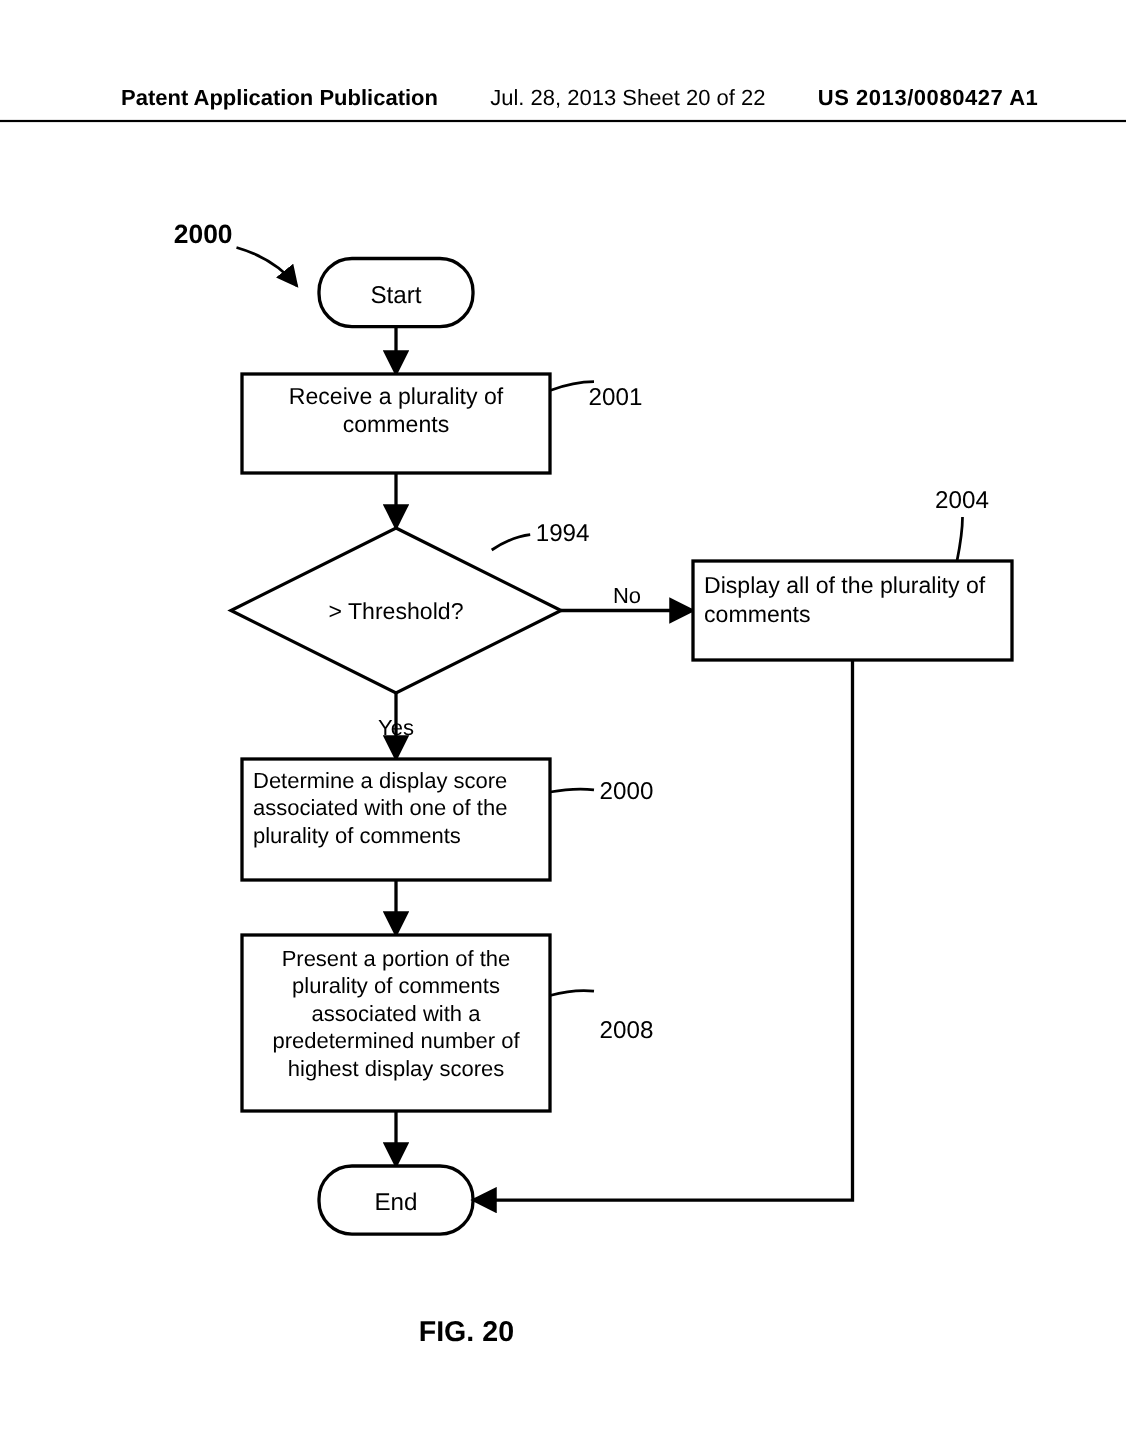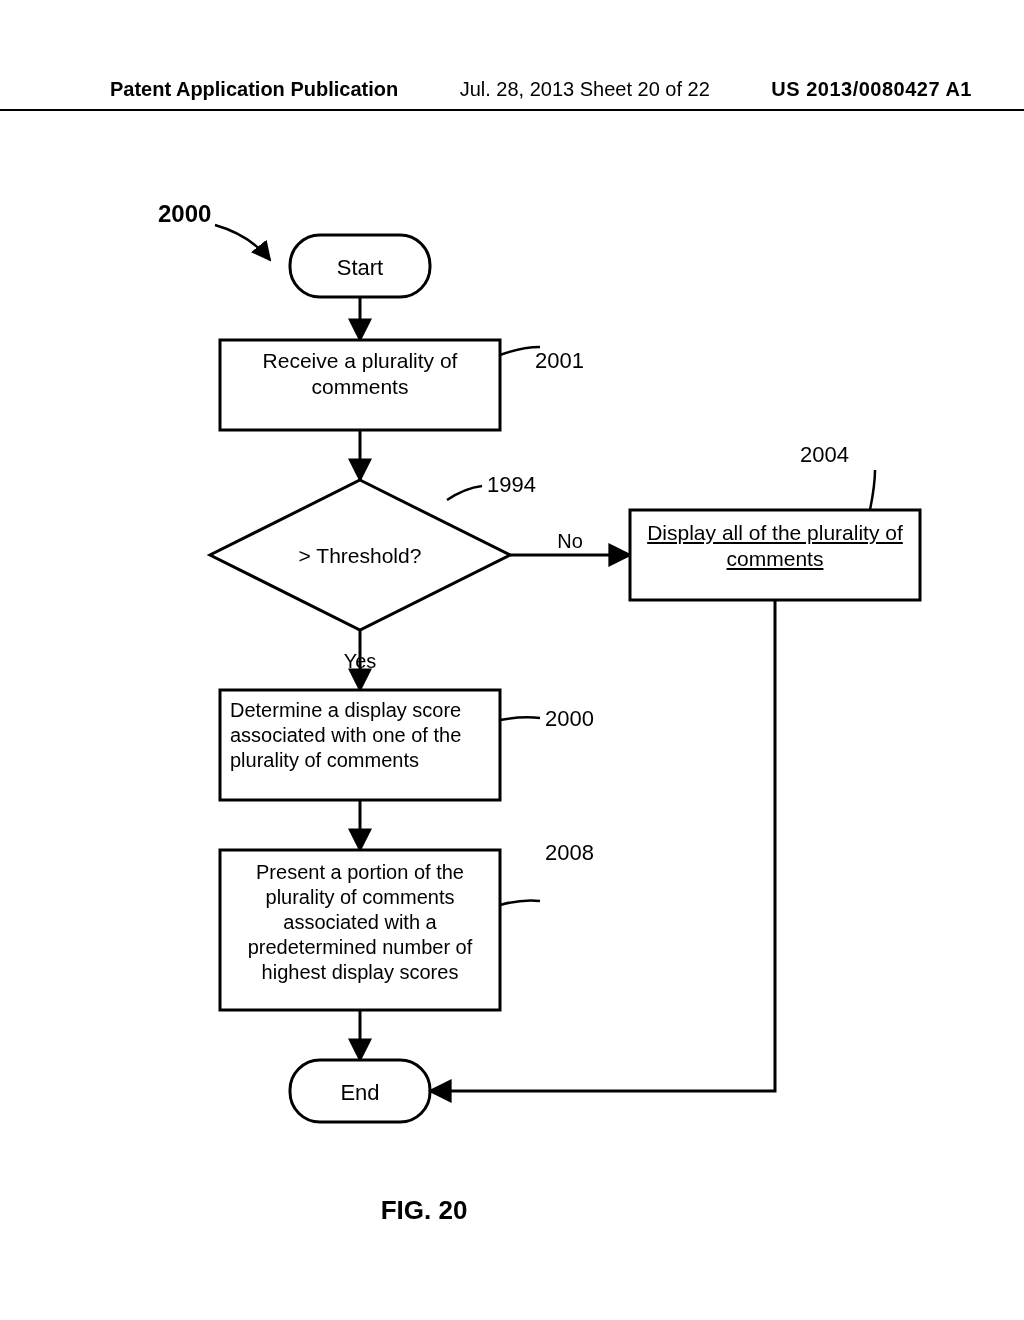--- a/index.html
+++ b/index.html
@@ -10,21 +10,21 @@
     font-family: Arial, Helvetica, sans-serif;
     color: #000;
   }
   .page {
     position: relative;
     width: 1024px; height: 1320px;
   }
   .header {
     position: absolute;
     top: 78px; left: 0; width: 1024px;
-    padding: 0 52px 8px 110px;
+    padding: 0 80px 8px 110px;
     border-bottom: 2px solid #000;
     font-size: 20px;
     display: flex;
     justify-content: space-between;
     align-items: baseline;
   }
   .header .left { font-weight: bold; }
   .header .center { flex: 1; text-align: center; }
   .header .right { font-weight: bold; letter-spacing: 0.5px; }
   .canvas {
@@ -97,21 +97,21 @@
     </g>
 
     <path d="M 447 500 q 18 -12 35 -14" fill="none" stroke="#000" stroke-width="2.5"></path>
 
     <line x1="510" y1="555" x2="630" y2="555" stroke="#000" stroke-width="3" marker-end="url(#arrow)"></line>
     <text x="570" y="548" text-anchor="middle" font-size="20">No</text>
 
     <g>
       <rect x="630" y="510" width="290" height="90" fill="#fff" stroke="#000" stroke-width="3"></rect>
       <foreignObject x="640" y="520" width="270" height="70">
-        <div xmlns="http://www.w3.org/1999/xhtml" style="font-size:21px; text-align:center; line-height:1.25;text-decoration:underline;">Display all of the plurality of comments</div>
+        <div xmlns="http://www.w3.org/1999/xhtml" style="font-size:21px; line-height:1.25;">Display all of the plurality of comments</div>
       </foreignObject>
     </g>
 
     <path d="M 870 510 q 5 -25 5 -40" fill="none" stroke="#000" stroke-width="2.5"></path>
 
     <line x1="360" y1="630" x2="360" y2="690" stroke="#000" stroke-width="3" marker-end="url(#arrow)"></line>
     <text x="360" y="668" text-anchor="middle" font-size="20">Yes</text>
 
     <g>
       <rect x="220" y="690" width="280" height="110" fill="#fff" stroke="#000" stroke-width="3"></rect>
@@ -139,19 +139,19 @@
       <rect x="290" y="1060" rx="30" ry="30" width="140" height="62" fill="#fff" stroke="#000" stroke-width="3"></rect>
       <text x="360" y="1100" text-anchor="middle" font-size="22">End</text>
     </g>
 
     <polyline points="775,600 775,1091 430,1091" fill="none" stroke="#000" stroke-width="3" marker-end="url(#arrow)"></polyline>
 
   </svg>
 
   <div class="leader" style="left:535px; top:334px;margin-top:14px;">2001</div>
   <div class="leader" style="left:487px; top:472px;">1994</div>
-  <div class="leader" style="left:800px; top:442px;text-align:right;">2004</div>
+  <div class="leader" style="left:850px; top:442px;text-align:right;">2004</div>
   <div class="leader" style="left:545px; top:706px;">2000</div>
-  <div class="leader" style="left:545px; top:840px;text-align:right;">2008</div>
+  <div class="leader" style="left:545px; top:924px;text-align:right;">2008</div>
 
   <div class="figcap" style="top:1195px;">FIG. 20</div>
 
 </div>
 
 </body></html>

